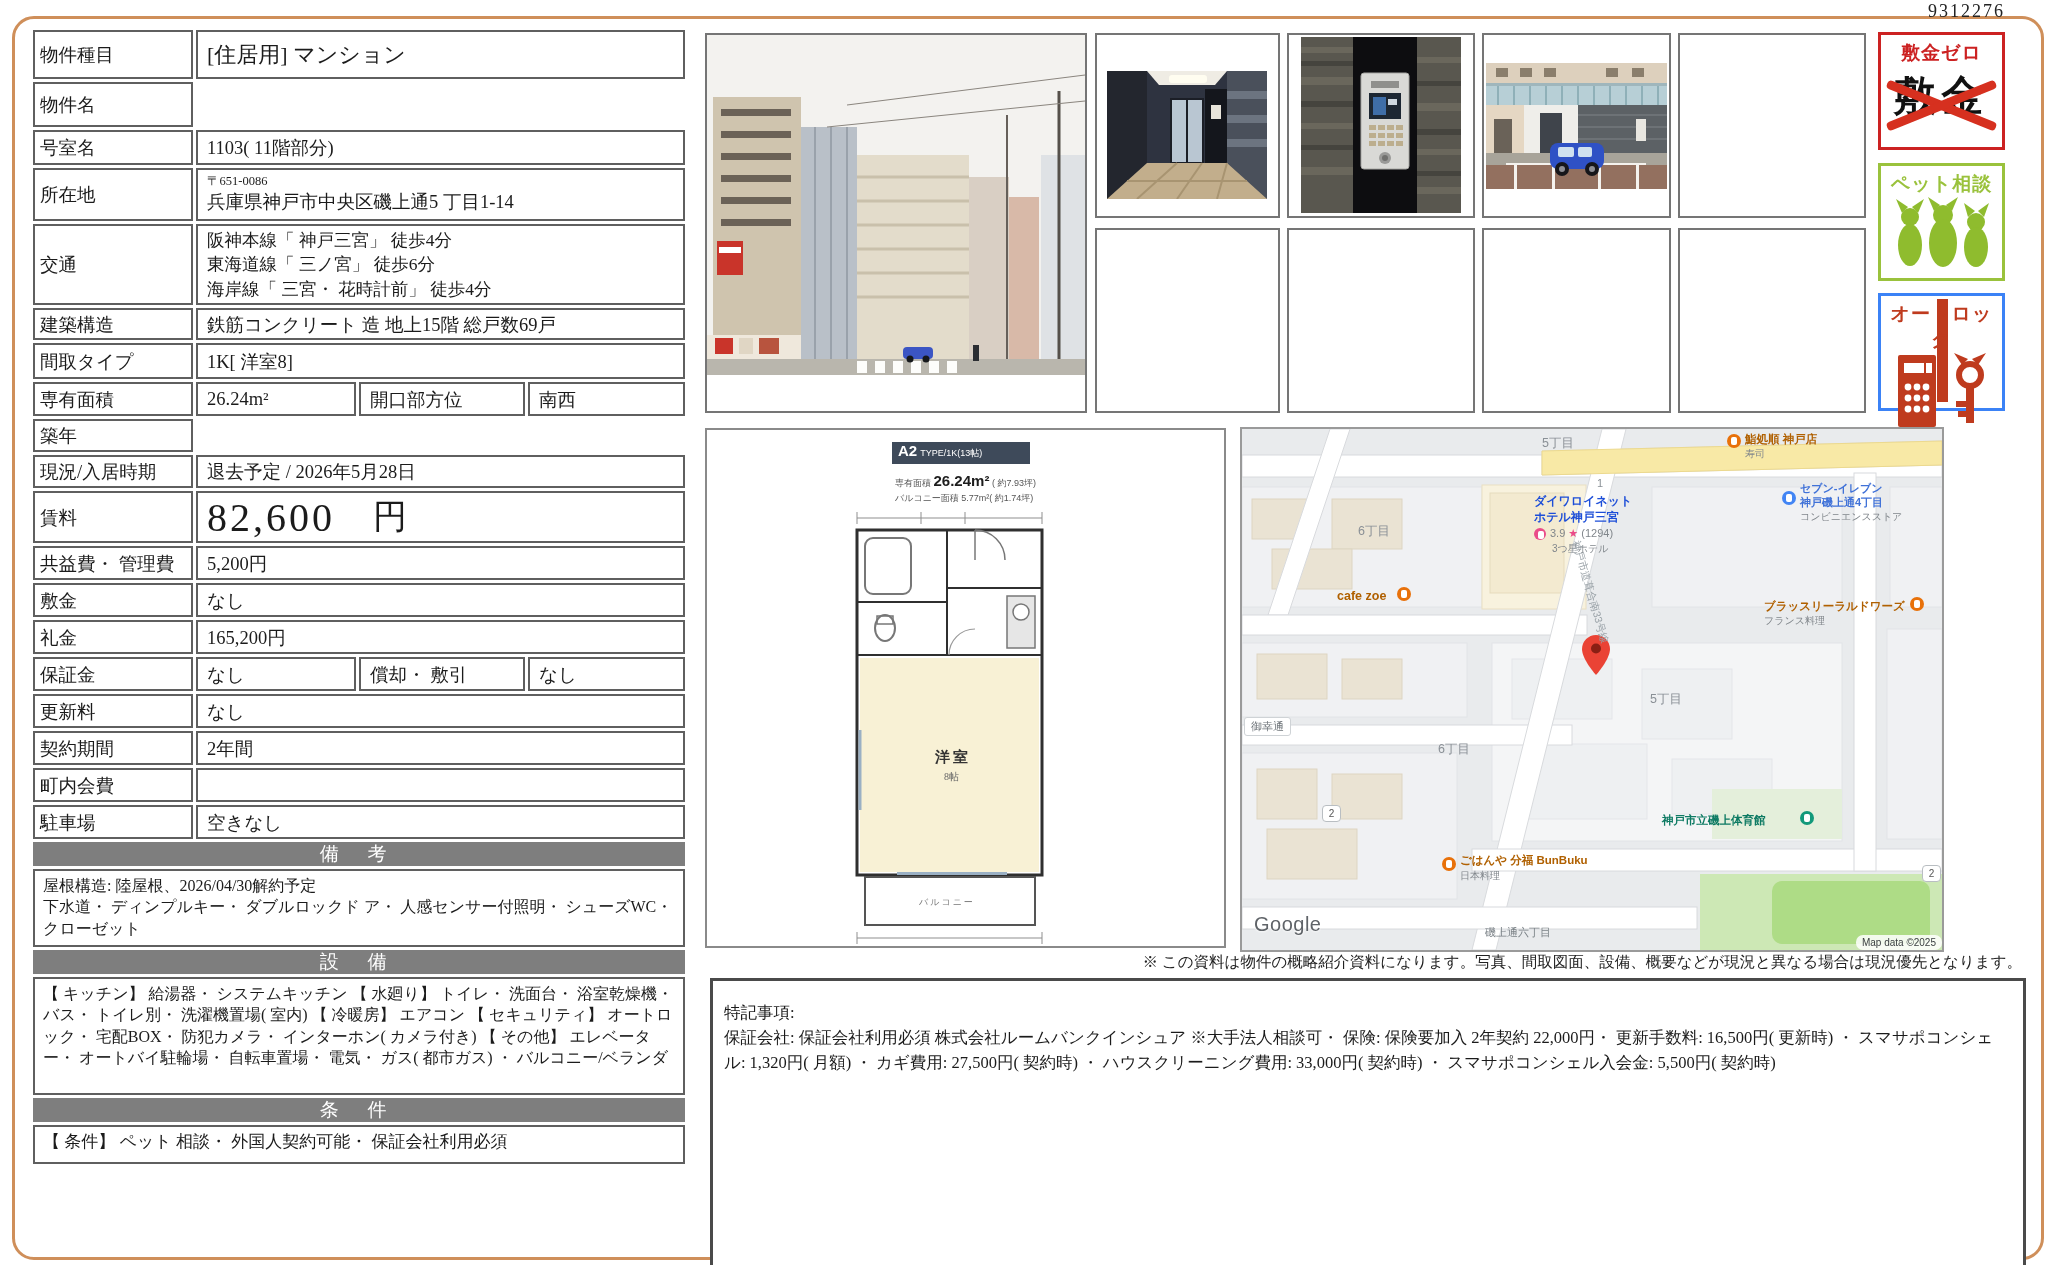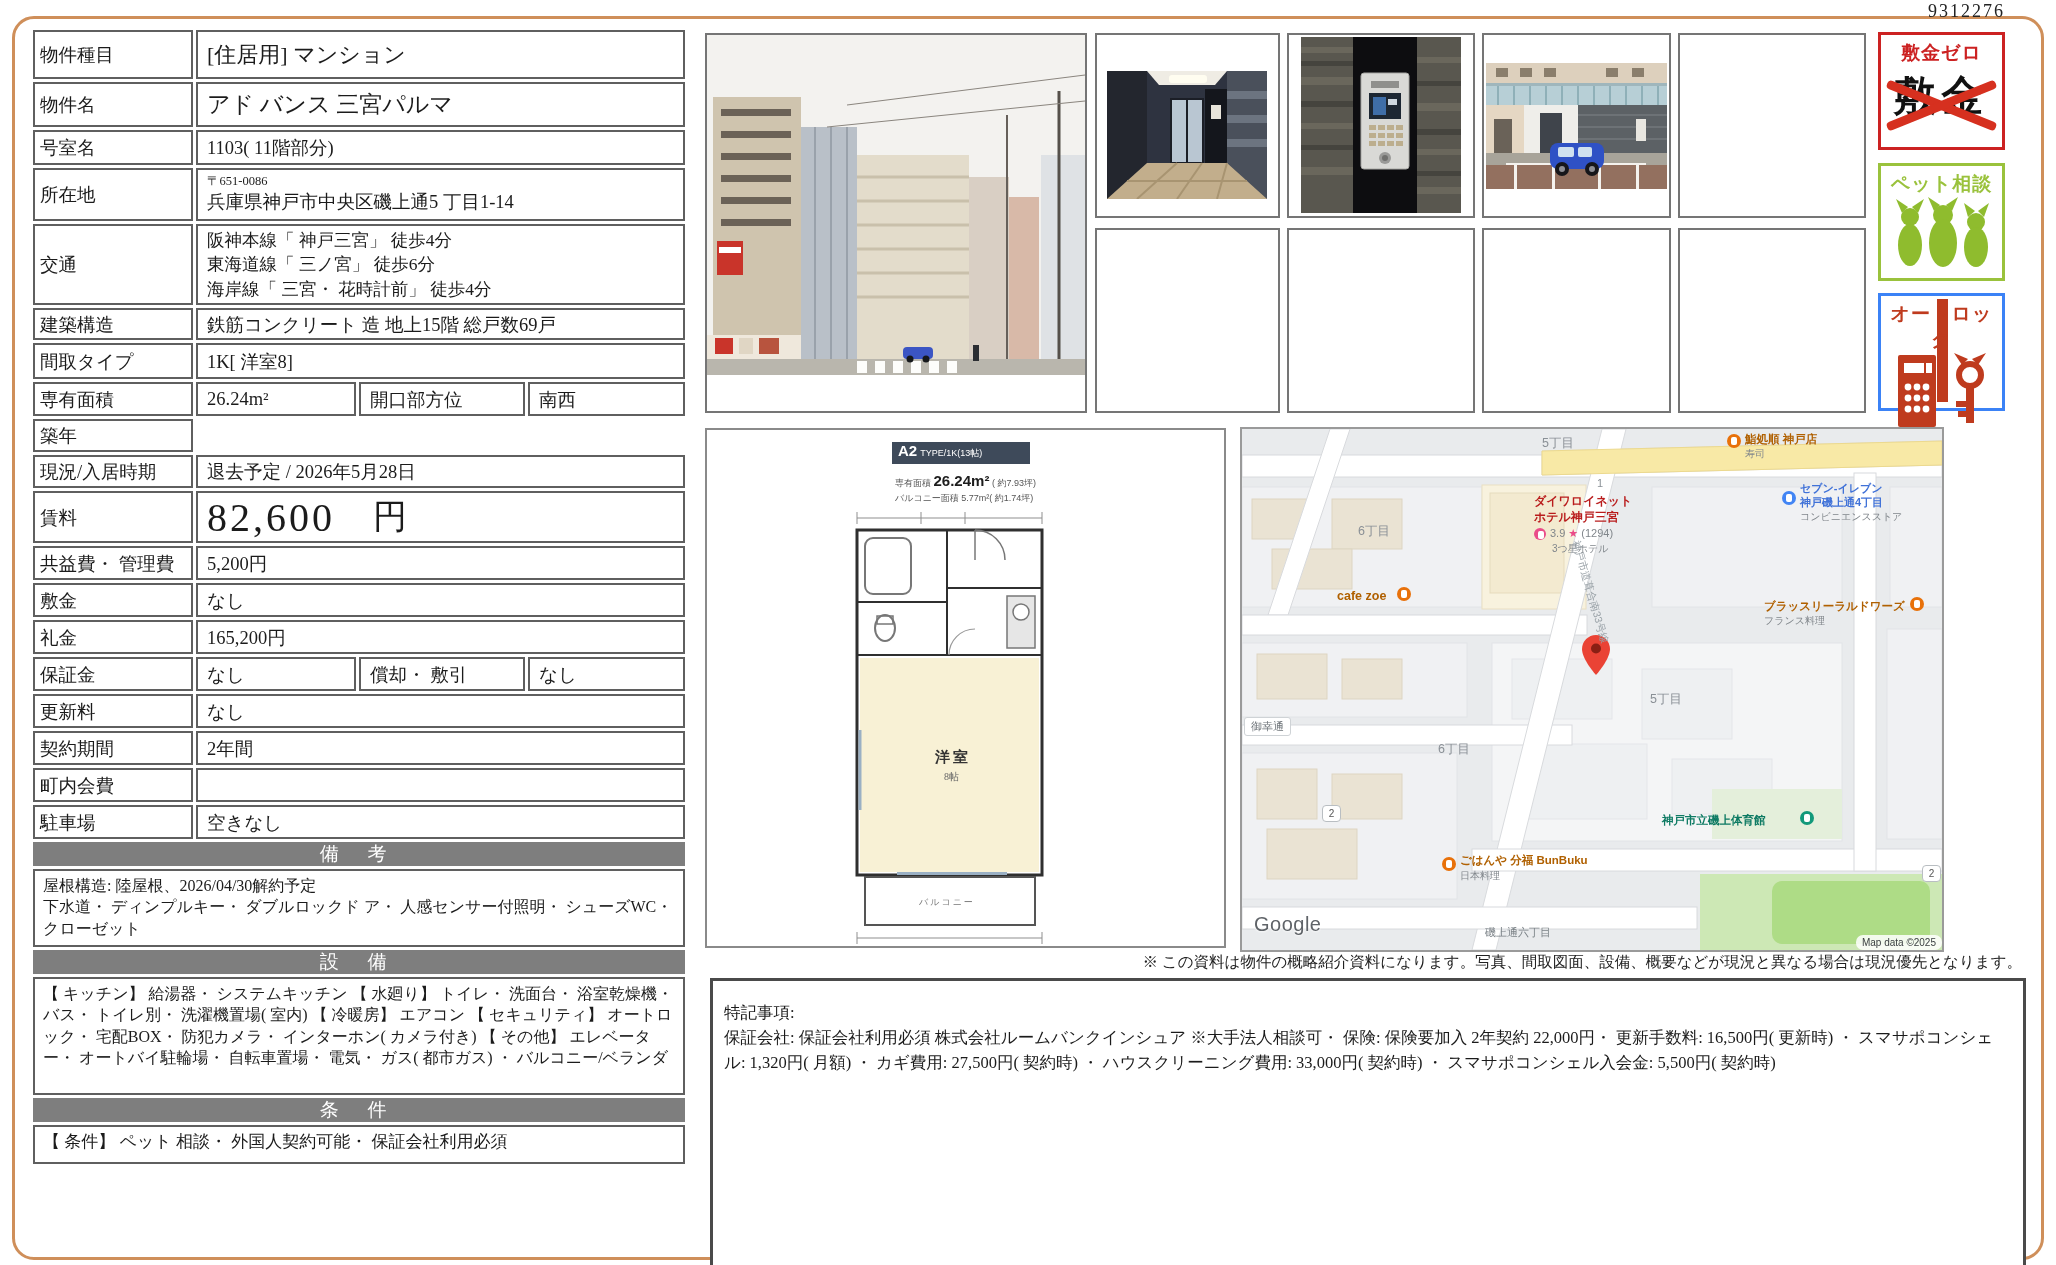--- a/index.html
+++ b/index.html
@@ -53,21 +53,21 @@
   .fp-room{position:absolute;font-size:15px;color:#333;letter-spacing:3px;font-weight:bold;}
   .fp-roomsize{position:absolute;font-size:10px;color:#666;}
   .fp-balcony{position:absolute;font-size:9px;color:#777;letter-spacing:2px;}
 
   
   .mapbox{position:absolute;left:1240px;top:427px;width:700px;height:521px;border:2px solid #9a9a9a;overflow:hidden;background:#e9ebed;}
   .ml{position:absolute;font-family:"Liberation Sans","DejaVu Sans",sans-serif;font-size:11px;color:#7b8287;white-space:nowrap;}
   .ml-area{font-size:12.5px;color:#8a9096;}
   .ml-poi{color:#b06000;font-weight:bold;font-size:11.5px;}
   .ml-genre{color:#80868b;font-size:10px;font-weight:normal;}
-  .ml-hotel{color:#b91c1c;font-weight:bold;font-size:12px;}
+  .ml-hotel{color:#1d4ed8;font-weight:bold;font-size:12px;}
   .ml-conv{color:#4072d8;font-weight:bold;font-size:11px;}
   .ml-gym{color:#0d7a63;font-weight:bold;font-size:11.5px;}
   .ml-road{color:#98a0a6;font-size:10.5px;transform:rotate(74deg);transform-origin:0 0;}
   .micon{position:absolute;width:14px;height:14px;border-radius:50%;}
   .micon::after{content:"";position:absolute;left:4px;top:3px;width:6px;height:8px;background:#fff;border-radius:2px;}
   .mi-orange{background:#e8710a;}
   .mi-blue{background:#4285f4;}
   .mi-teal{background:#12997a;}
   .mi-pink{background:#ea4c89;width:12px;height:12px;}
   .gokobox{position:absolute;left:2px;top:288px;background:#fff;border:1px solid #cfd3d6;border-radius:3px;
@@ -91,21 +91,20 @@
   <div class="frame"></div>
   <div class="refnum">9312276</div>
 
   <div class="ltable">
     <div class="trow">
       <div class="tlabel h45">物件種目</div>
       <div class="tvalue h45" style="font-size:22px">[住居用] マンション</div>
     </div>
     <div class="trow">
       <div class="tlabel h41">物件名</div>
-      <div class="tvalue h41" style="font-size:23px">アド バンス 三宮パルマ</div>
     </div>
     <div class="trow">
       <div class="tlabel h31">号室名</div>
       <div class="tvalue h31">1103( 11階部分)</div>
     </div>
     <div class="trow">
       <div class="tlabel h49">所在地</div>
       <div class="tvalue tcol h49">
         <span class="postal">〒651-0086</span>
         <span>兵庫県神戸市中央区磯上通5 丁目1-14</span>

